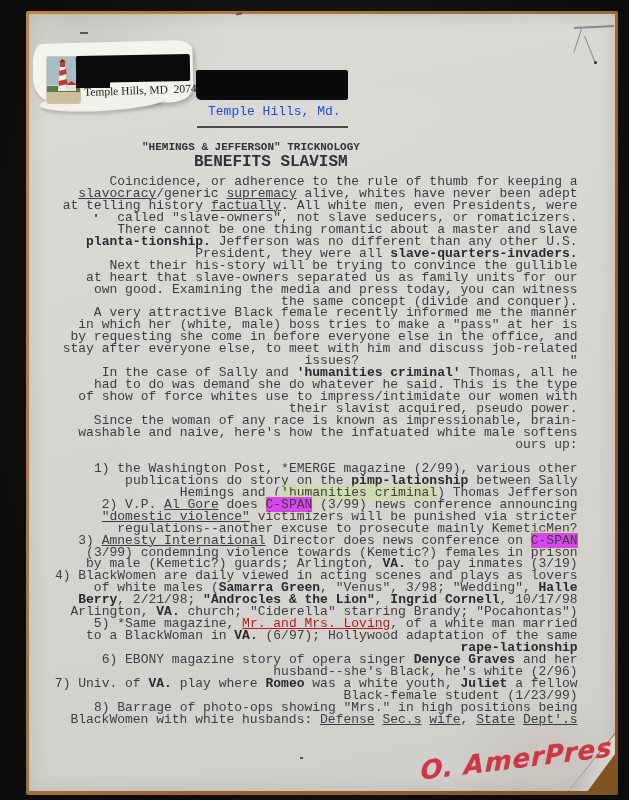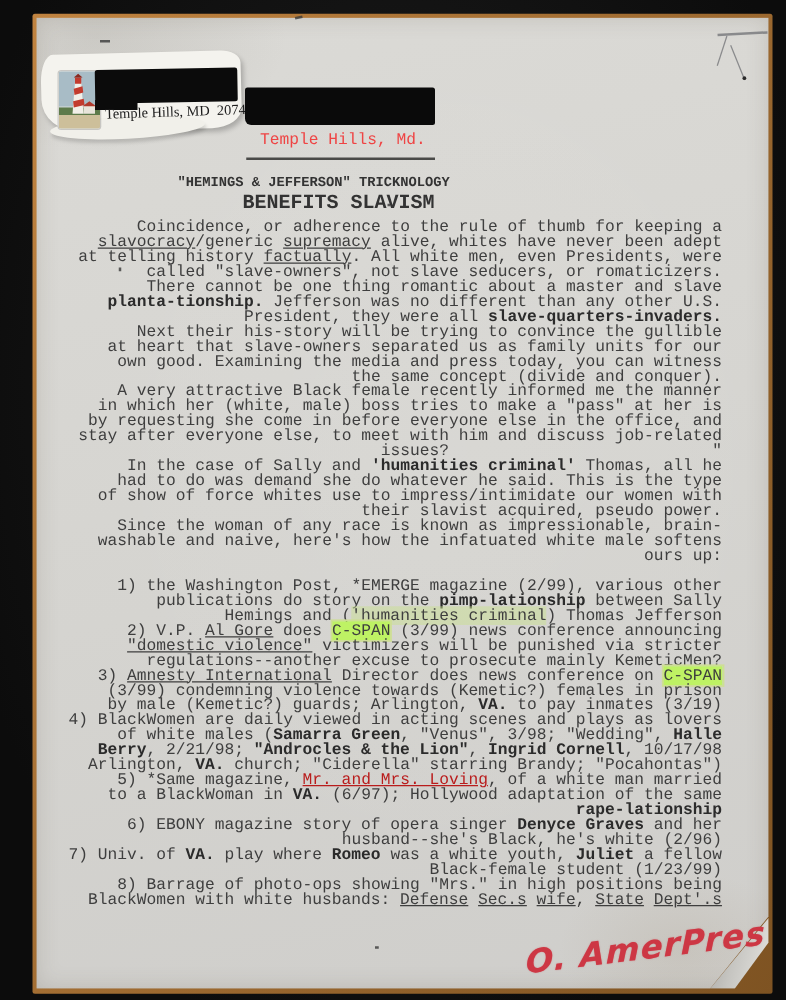--- a/index.html
+++ b/index.html
@@ -25,31 +25,31 @@
   .label-wisp{position:absolute;left:40px;top:93px;width:124px;height:18px;background:#f1f0ea;
        border-radius:50%;transform:rotate(-3deg);box-shadow:1px 3px 3px rgba(0,0,0,.15);}
   .stamp{position:absolute;left:47px;top:57px;width:33px;height:46px;border-radius:2px;overflow:hidden;
        box-shadow:0 0 0 1px rgba(120,120,120,.35);}
   .bar1{position:absolute;left:76px;top:55px;width:114px;height:27px;background:#0b0b0b;
        border-radius:2px;transform:rotate(-1deg);}
   .bar1b{position:absolute;left:76px;top:80px;width:34px;height:8px;background:#0b0b0b;}
   .bar2{position:absolute;left:196px;top:70px;width:152px;height:30px;background:#0a0a0a;border-radius:2px 2px 2px 5px;}
   .label-city{position:absolute;left:84px;top:84px;font-family:"Liberation Serif",serif;
        font-size:11.5px;color:#1d1d1d;transform:rotate(-2deg);white-space:pre;}
-  .loc{position:absolute;left:208px;top:104px;font-size:13px;color:#ef4444;white-space:pre;}
+  .loc{position:absolute;left:208px;top:104px;font-size:13px;color:#1d4ed8;white-space:pre;}
   .rule{position:absolute;left:197px;top:126px;width:151px;height:2px;background:#4a4a48;}
   .t1{position:absolute;left:142px;top:141px;font-size:11px;font-weight:bold;color:#333;white-space:pre;}
   .t2{position:absolute;left:194px;top:153px;font-size:16px;font-weight:bold;color:#333;white-space:pre;}
   .doc{position:absolute;left:47px;top:176px;font-size:13px;line-height:11.95px;
        color:#3e3e3e;white-space:pre;text-align:right;}
   .line{min-height:11.95px;}
   .b{font-weight:bold;color:#2b2b2b;}
   .u{text-decoration:underline;text-underline-offset:1px;text-decoration-thickness:1px;}
   .bu{font-weight:normal;color:#b91c1c;text-decoration:underline;text-underline-offset:1px;}
-  .h{background:#bef264;box-shadow:0 0 0 1.5px #cede96;}
+  .h{background:#d946ef;box-shadow:0 0 0 1.5px #cede96;}
   .hf{background:rgba(202,224,146,.5);}
   .hand{position:absolute;left:420px;top:744px;font-family:"DejaVu Sans",sans-serif;
        font-style:italic;font-weight:600;font-size:26px;letter-spacing:1px;color:#cd3744;
        transform:rotate(-7deg) skewX(-8deg);text-shadow:0 0 1px rgba(205,55,68,.6);}
   .scratch{position:absolute;background:#6f7074;opacity:.75;transform-origin:0 0;}
   .dot{position:absolute;border-radius:50%;background:#2a2a2a;}
   .speck{position:absolute;background:#3a3a3a;opacity:.8;}
 </style>
 </head>
 <body>

